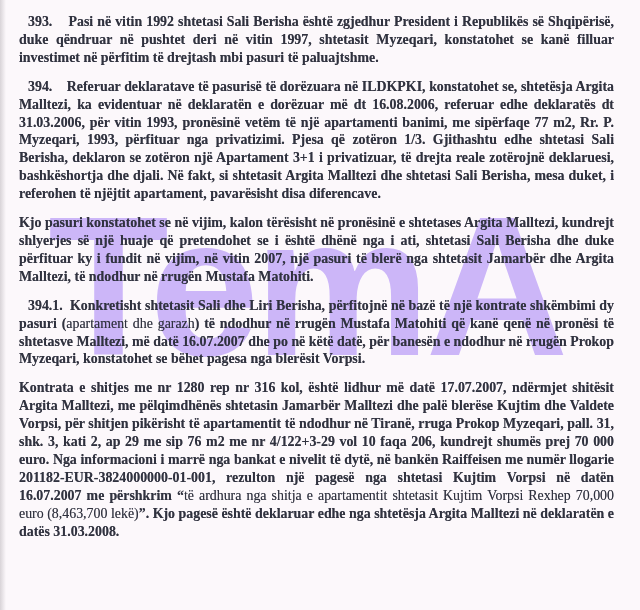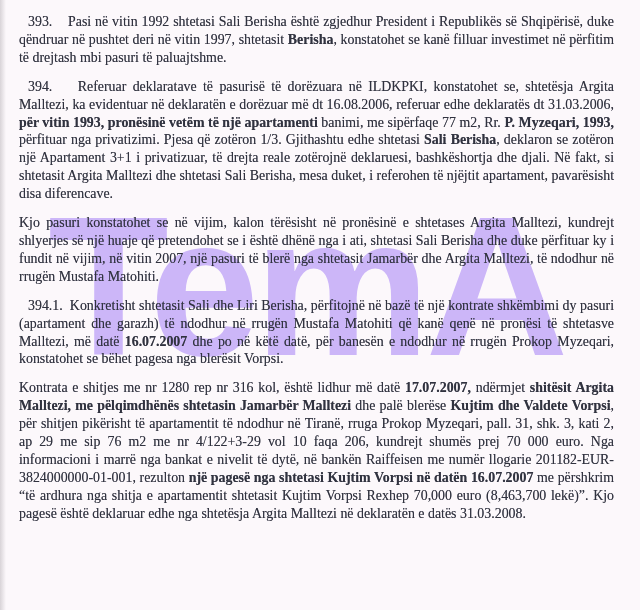--- a/index.html
+++ b/index.html
@@ -44,30 +44,30 @@
   .para {
     margin: 0 0 11px 0;
     text-align: justify;
     font-size: 13.9px;
     line-height: 17.9px;
     text-shadow: 0 0 0.4px rgba(48,50,63,0.55);
   }
   .para.numbered {
     text-indent: 9px;
   }
-  .run-n { font-weight: normal; font-style: normal; }
+  .run-n { font-weight: bold; font-style: normal; }
   .run-b { font-weight: bold; }
   .run-i { }
 </style>
 </head>
 <body>
 
 <div class="page" style="background: rgb(252, 248, 251); color: rgb(48, 50, 63);">
   <div class="edge-shadow-left"></div>
   <div class="watermark" style="color: #8b5cf6; opacity: 0.42;">TemA</div>
   <div class="doc">
-      <p class="para numbered"><span class="run-n">393.&nbsp;&nbsp;&nbsp; Pasi në vitin 1992 shtetasi Sali Berisha është zgjedhur President i Republikës së Shqipërisë, duke qëndruar në pushtet deri në vitin 1997, shtetasit </span><span class="run-b">Berisha</span><span class="run-n">, konstatohet se kanë filluar investimet në përfitim të drejtash mbi pasuri të paluajtshme.</span></p>
+      <p class="para numbered"><span class="run-n">393.&nbsp;&nbsp;&nbsp; Pasi në vitin 1992 shtetasi Sali Berisha është zgjedhur President i Republikës së Shqipërisë, duke qëndruar në pushtet deri në vitin 1997, shtetasit </span><span class="run-b">Myzeqari</span><span class="run-n">, konstatohet se kanë filluar investimet në përfitim të drejtash mbi pasuri të paluajtshme.</span></p>
       <p class="para numbered"><span class="run-n">394.&nbsp;&nbsp;&nbsp; Referuar deklaratave të pasurisë të dorëzuara në ILDKPKI, konstatohet se, shtetësja Argita Malltezi, ka evidentuar në deklaratën e dorëzuar më dt 16.08.2006, referuar edhe deklaratës dt 31.03.2006, </span><span class="run-b">për vitin 1993, pronësinë vetëm të një apartamenti</span><span class="run-n"> banimi, me sipërfaqe 77 m2, Rr. </span><span class="run-b">P. Myzeqari, 1993,</span><span class="run-n"> përfituar nga privatizimi. Pjesa që zotëron 1/3. Gjithashtu edhe shtetasi </span><span class="run-b">Sali Berisha</span><span class="run-n">, deklaron se zotëron një Apartament 3+1 i privatizuar, të drejta reale zotërojnë deklaruesi, bashkëshortja dhe djali. Në fakt, si shtetasit Argita Malltezi dhe shtetasi Sali Berisha, mesa duket, i referohen të njëjtit apartament, pavarësisht disa diferencave.</span></p>
       <p class="para"><span class="run-n">Kjo pasuri konstatohet se në vijim, kalon tërësisht në pronësinë e shtetases Argita Malltezi, kundrejt shlyerjes së një huaje që pretendohet se i është dhënë nga i ati, shtetasi Sali Berisha dhe duke përfituar ky i fundit në vijim, në vitin 2007, një pasuri të blerë nga shtetasit Jamarbër dhe Argita Malltezi, të ndodhur në rrugën Mustafa Matohiti.</span></p>
       <p class="para numbered"><span class="run-n">394.1.&nbsp; Konkretisht shtetasit Sali dhe Liri Berisha, përfitojnë në bazë të një kontrate shkëmbimi dy pasuri (</span><span class="run-i">apartament dhe garazh</span><span class="run-n">) të ndodhur në rrugën Mustafa Matohiti që kanë qenë në pronësi të shtetasve Malltezi, më datë </span><span class="run-b">16.07.2007</span><span class="run-n"> dhe po në këtë datë, për banesën e ndodhur në rrugën Prokop Myzeqari, konstatohet se bëhet pagesa nga blerësit Vorpsi.</span></p>
       <p class="para"><span class="run-n">Kontrata e shitjes me nr 1280 rep nr 316 kol, është lidhur më datë </span><span class="run-b">17.07.2007,</span><span class="run-n"> ndërmjet </span><span class="run-b">shitësit Argita Malltezi, me pëlqimdhënës shtetasin Jamarbër Malltezi</span><span class="run-n"> dhe palë blerëse </span><span class="run-b">Kujtim dhe Valdete Vorpsi</span><span class="run-n">, për shitjen pikërisht të apartamentit të ndodhur në Tiranë, rruga Prokop Myzeqari, pall. 31, shk. 3, kati 2, ap 29 me sip 76 m2 me nr 4/122+3-29 vol 10 faqa 206, kundrejt shumës prej 70 000 euro. Nga informacioni i marrë nga bankat e nivelit të dytë, në bankën Raiffeisen me numër llogarie 201182-EUR-3824000000-01-001, rezulton </span><span class="run-b">një pagesë nga shtetasi Kujtim Vorpsi në datën 16.07.2007</span><span class="run-n"> me përshkrim “</span><span class="run-i">të ardhura nga shitja e apartamentit shtetasit Kujtim Vorpsi Rexhep 70,000 euro (8,463,700 lekë)</span><span class="run-n">”. Kjo pagesë është deklaruar edhe nga shtetësja Argita Malltezi në deklaratën e datës 31.03.2008.</span></p>
     </div>
 </div>
 
 </body></html>

